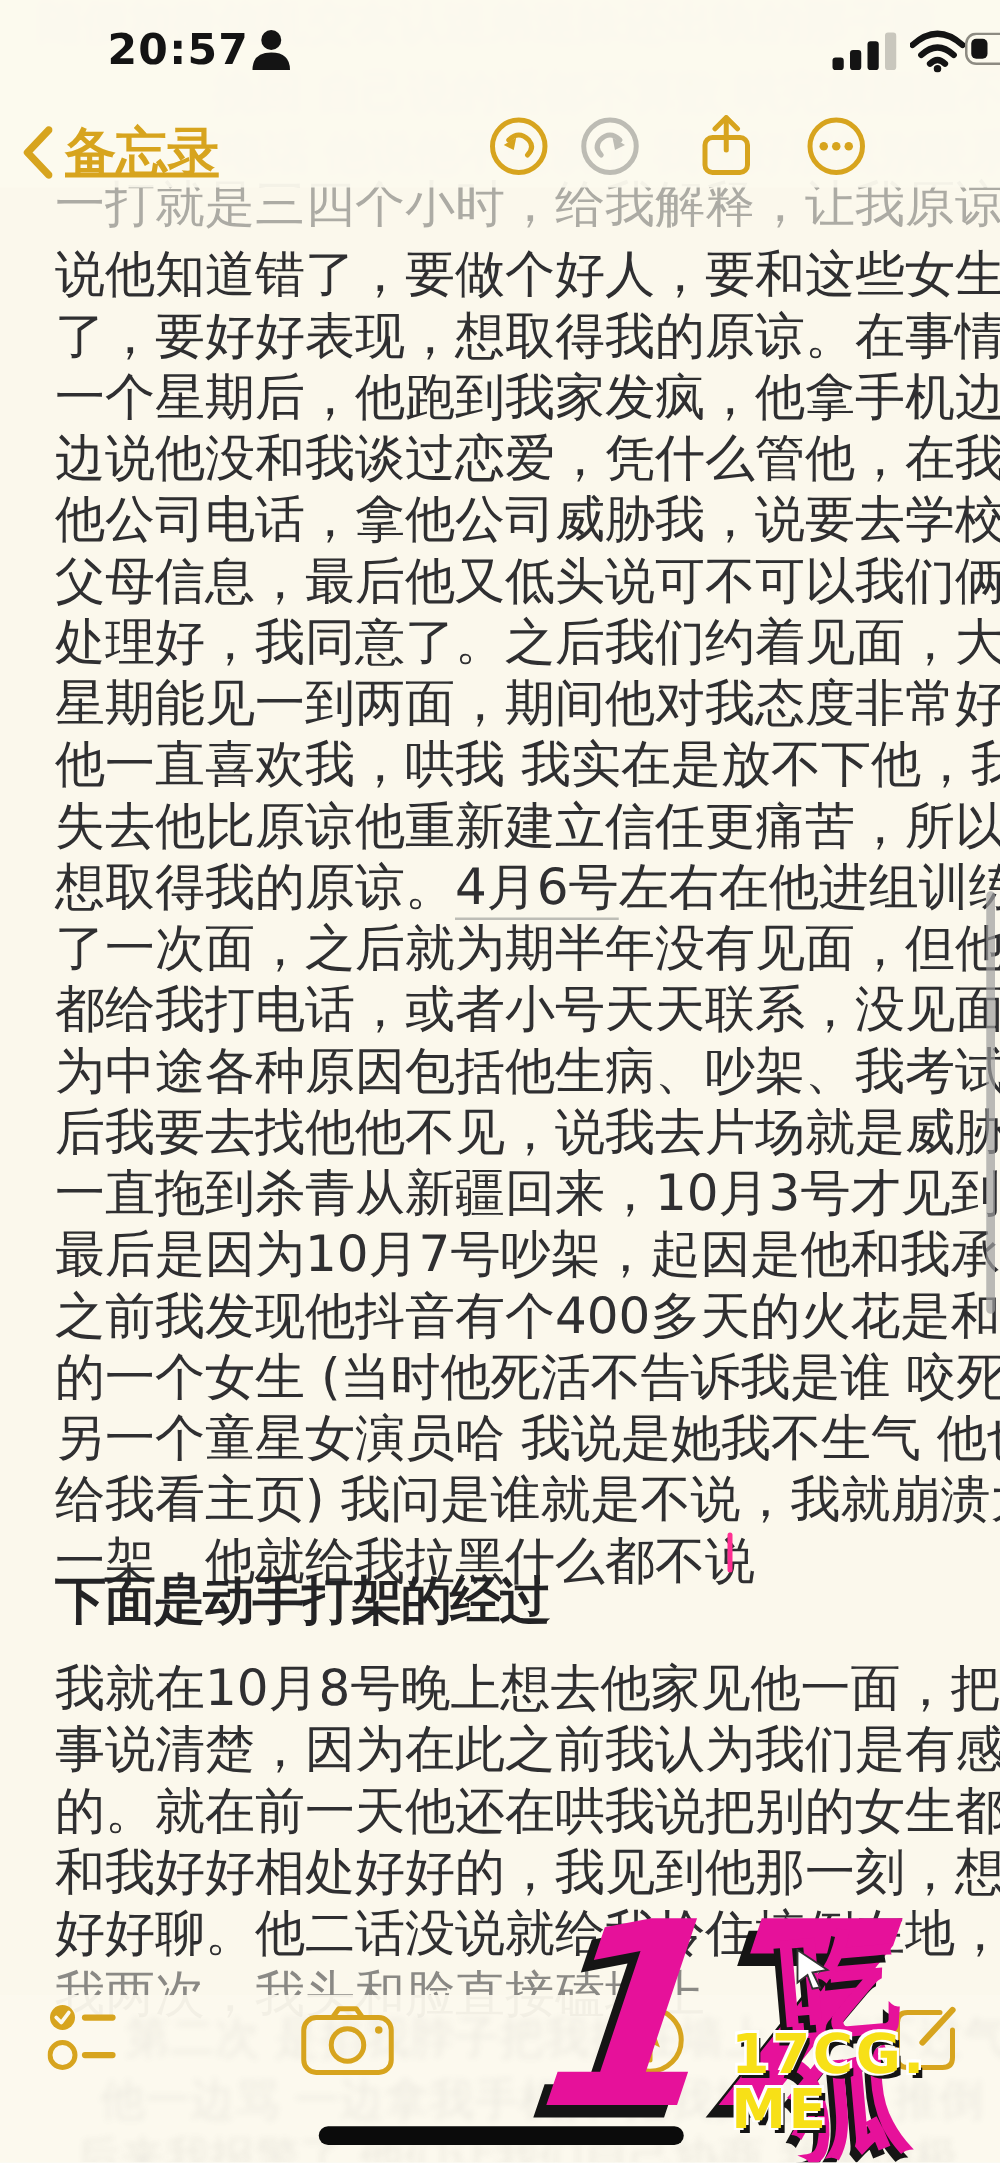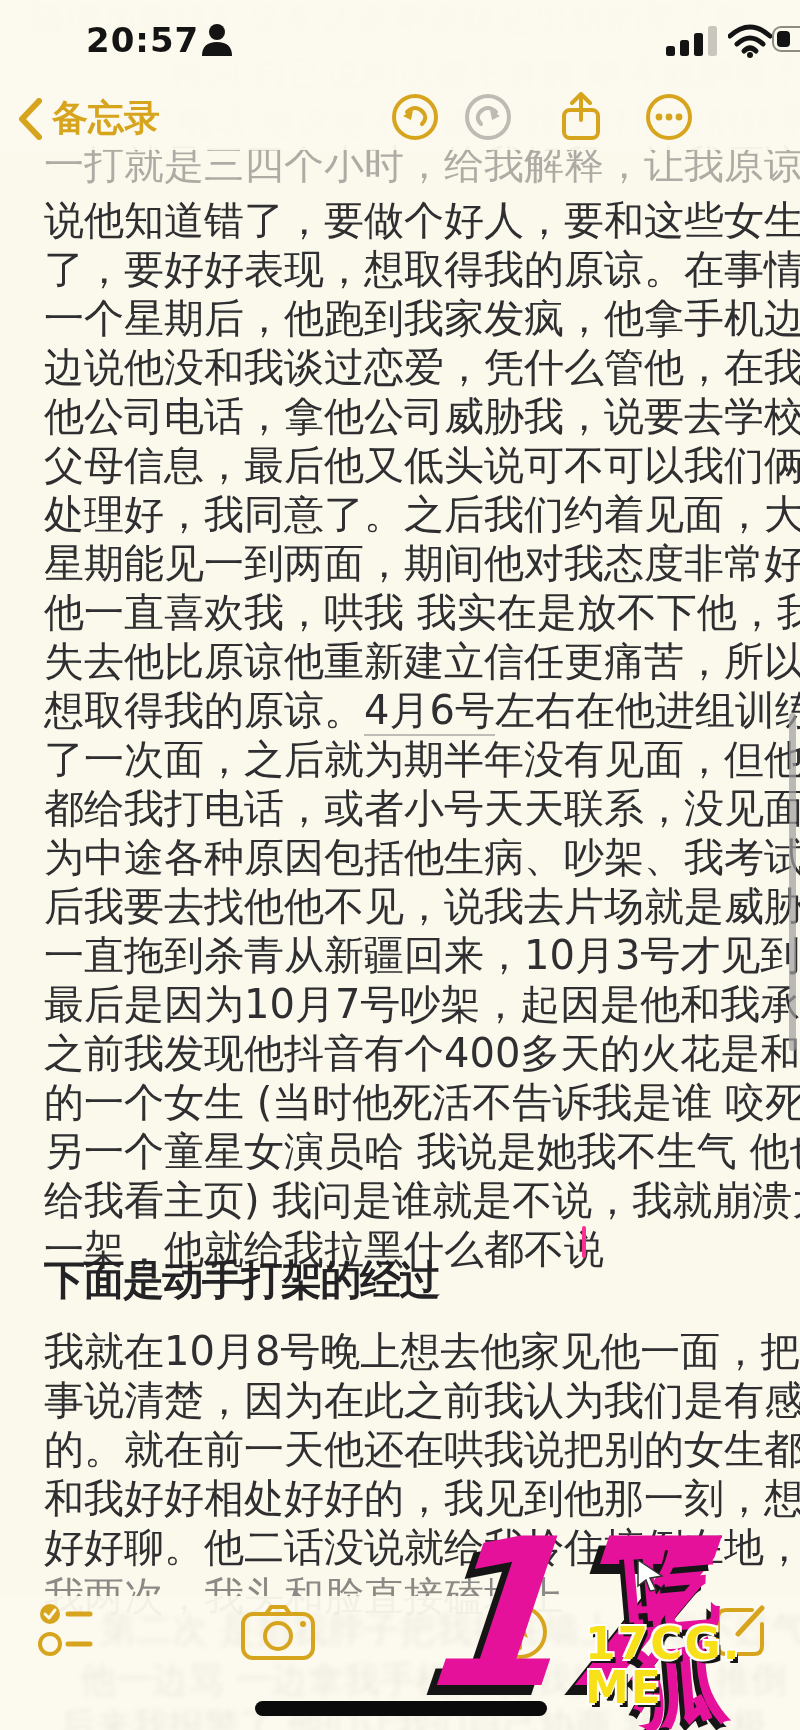--- a/index.html
+++ b/index.html
@@ -21,21 +21,21 @@
            letter-spacing:2px;white-space:nowrap;z-index:1;}
   .caret{position:absolute;width:4px;height:32px;background:#ff2f92;border-radius:2px;z-index:2;}
   
   .chrome-top{position:absolute;top:0;left:0;width:800px;height:150px;
               background:rgba(252,249,238,.90);z-index:2;}
   .statusbar{position:absolute;top:18px;left:0;width:668px;height:44px;z-index:3;margin-left:24px;}
   .time{position:absolute;left:62px;top:2px;font-size:34px;font-weight:bold;color:#141414;letter-spacing:1px;}
   .sb-ic{position:absolute;top:6px;}
   .navbar{position:absolute;top:90px;left:0;width:800px;height:60px;z-index:3;}
   .back{position:absolute;left:18px;top:4px;display:flex;align-items:center;cursor:default;}
-  .back-label{font-size:36px;font-weight:600;color:#D7A41E;margin-left:10px;}
+  .back-label{font-size:41px;font-weight:600;color:#D7A41E;margin-left:10px;text-decoration:underline;}
   .nav-ic{position:absolute;top:2px;width:50px;height:50px;}
   
   .chrome-bottom{position:absolute;top:1596px;left:0;width:800px;height:134px;
                  background:rgba(252,249,238,.92);z-index:3;}
   .tb-ic{position:absolute;z-index:4;}
   .home-indicator{position:absolute;left:255px;top:1701px;width:292px;height:15px;
                   background:#0b0b0b;border-radius:8px;z-index:6;}
   .scrollbar{position:absolute;left:789px;top:713px;width:7px;height:338px;background:#9e9e9e;
              opacity:.7;border-radius:4px;z-index:3;}
   

